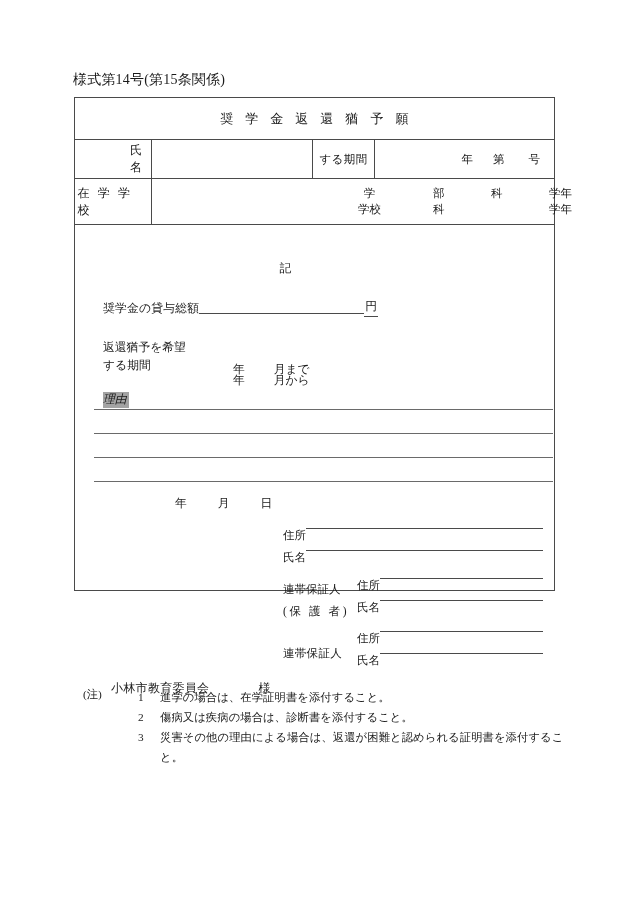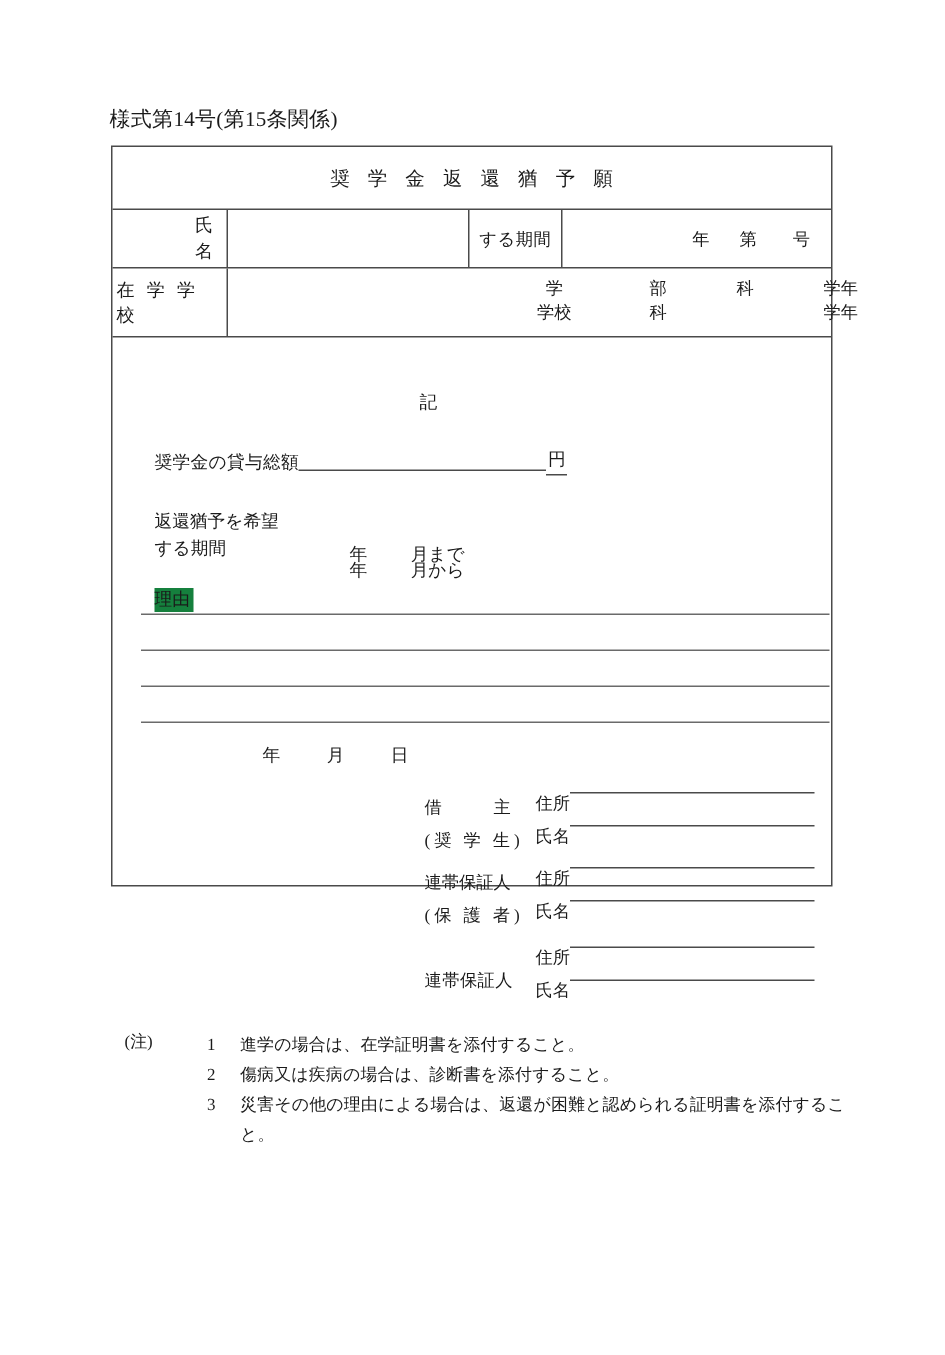--- a/index.html
+++ b/index.html
@@ -146,23 +146,24 @@
     position: absolute;
     left: 158px; top: 137px;
     white-space: nowrap;
   }
   .pv-y { margin-right: 26px; }
 
   
   .reason-label {
     position: absolute;
     left: 28px; top: 167px;
-    background: #15803d;
+    background: #a3a3a3;
     padding-right: 2px;
     z-index: 2;
+    font-style: italic;
   }
   .rule {
     position: absolute;
     left: 19px;
     width: 459px;
     height: 0;
     border-bottom: 1px solid #6a6a6a;
   }
   .rule-1 { top: 184px; }
   .rule-2 { top: 208px; }
@@ -334,24 +335,20 @@
       <div class="rule rule-4"></div>
 
       <div class="date-line">
         <span class="dl-y">年</span>
         <span class="dl-m">月</span>
         <span>日</span>
       </div>
 
       <div class="sig sig-borrower">
         <div class="sig-grid">
-          <div class="sig-role">
-            <span class="r1 role-sp-karinushi">借　　　主</span>
-            <span class="r2 paren-spaced">(奨 学 生)</span>
-          </div>
           <div class="sig-fields">
             <div class="sig-field">
               <span class="sf-label">住所</span>
               <span class="sf-rule"></span>
             </div>
             <div class="sig-field">
               <span class="sf-label">氏名</span>
               <span class="sf-rule"></span>
             </div>
           </div>
@@ -386,20 +383,24 @@
               <span class="sf-rule"></span>
             </div>
             <div class="sig-field">
               <span class="sf-label">氏名</span>
               <span class="sf-rule"></span>
             </div>
           </div>
         </div>
       </div>
 
+      <div class="addressee">
+        <span class="org">小林市教育委員会</span>
+        <span class="sama">様</span>
+      </div>
 
     </div>
   </div>
 
   <div class="notes">
     <div class="note-head">(注)</div>
     <div class="note-list">
       <div class="note-item">
         <span class="note-num">1</span>
         <span class="note-text">進学の場合は、在学証明書を添付すること。</span>

